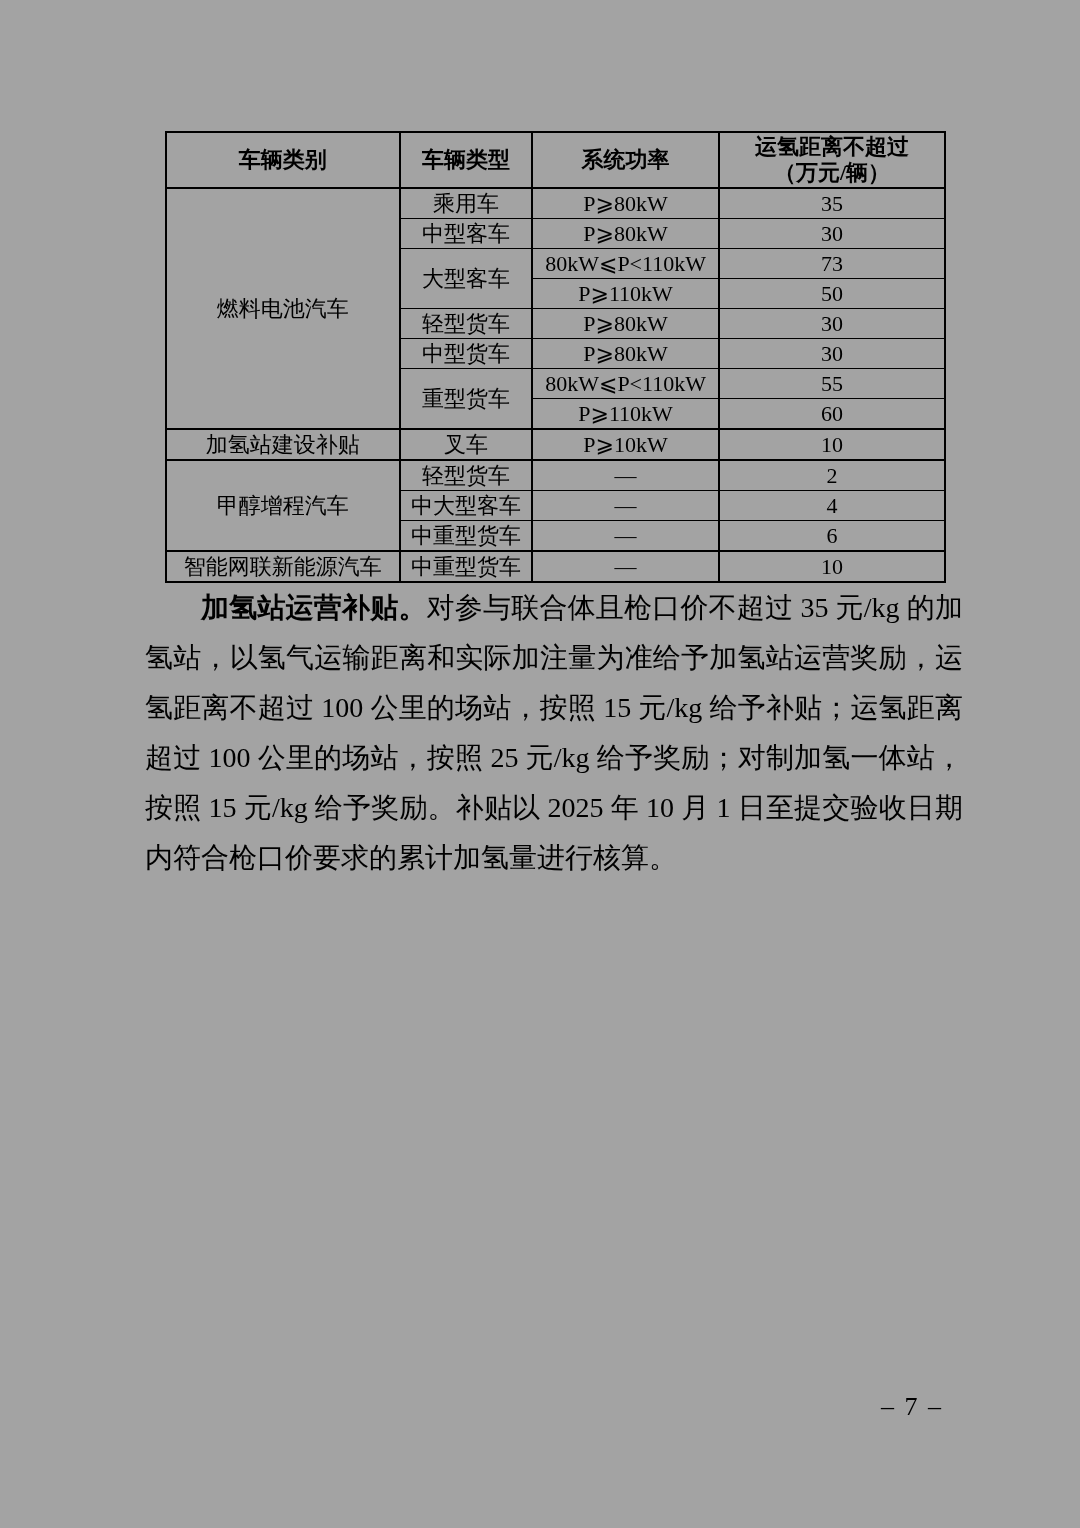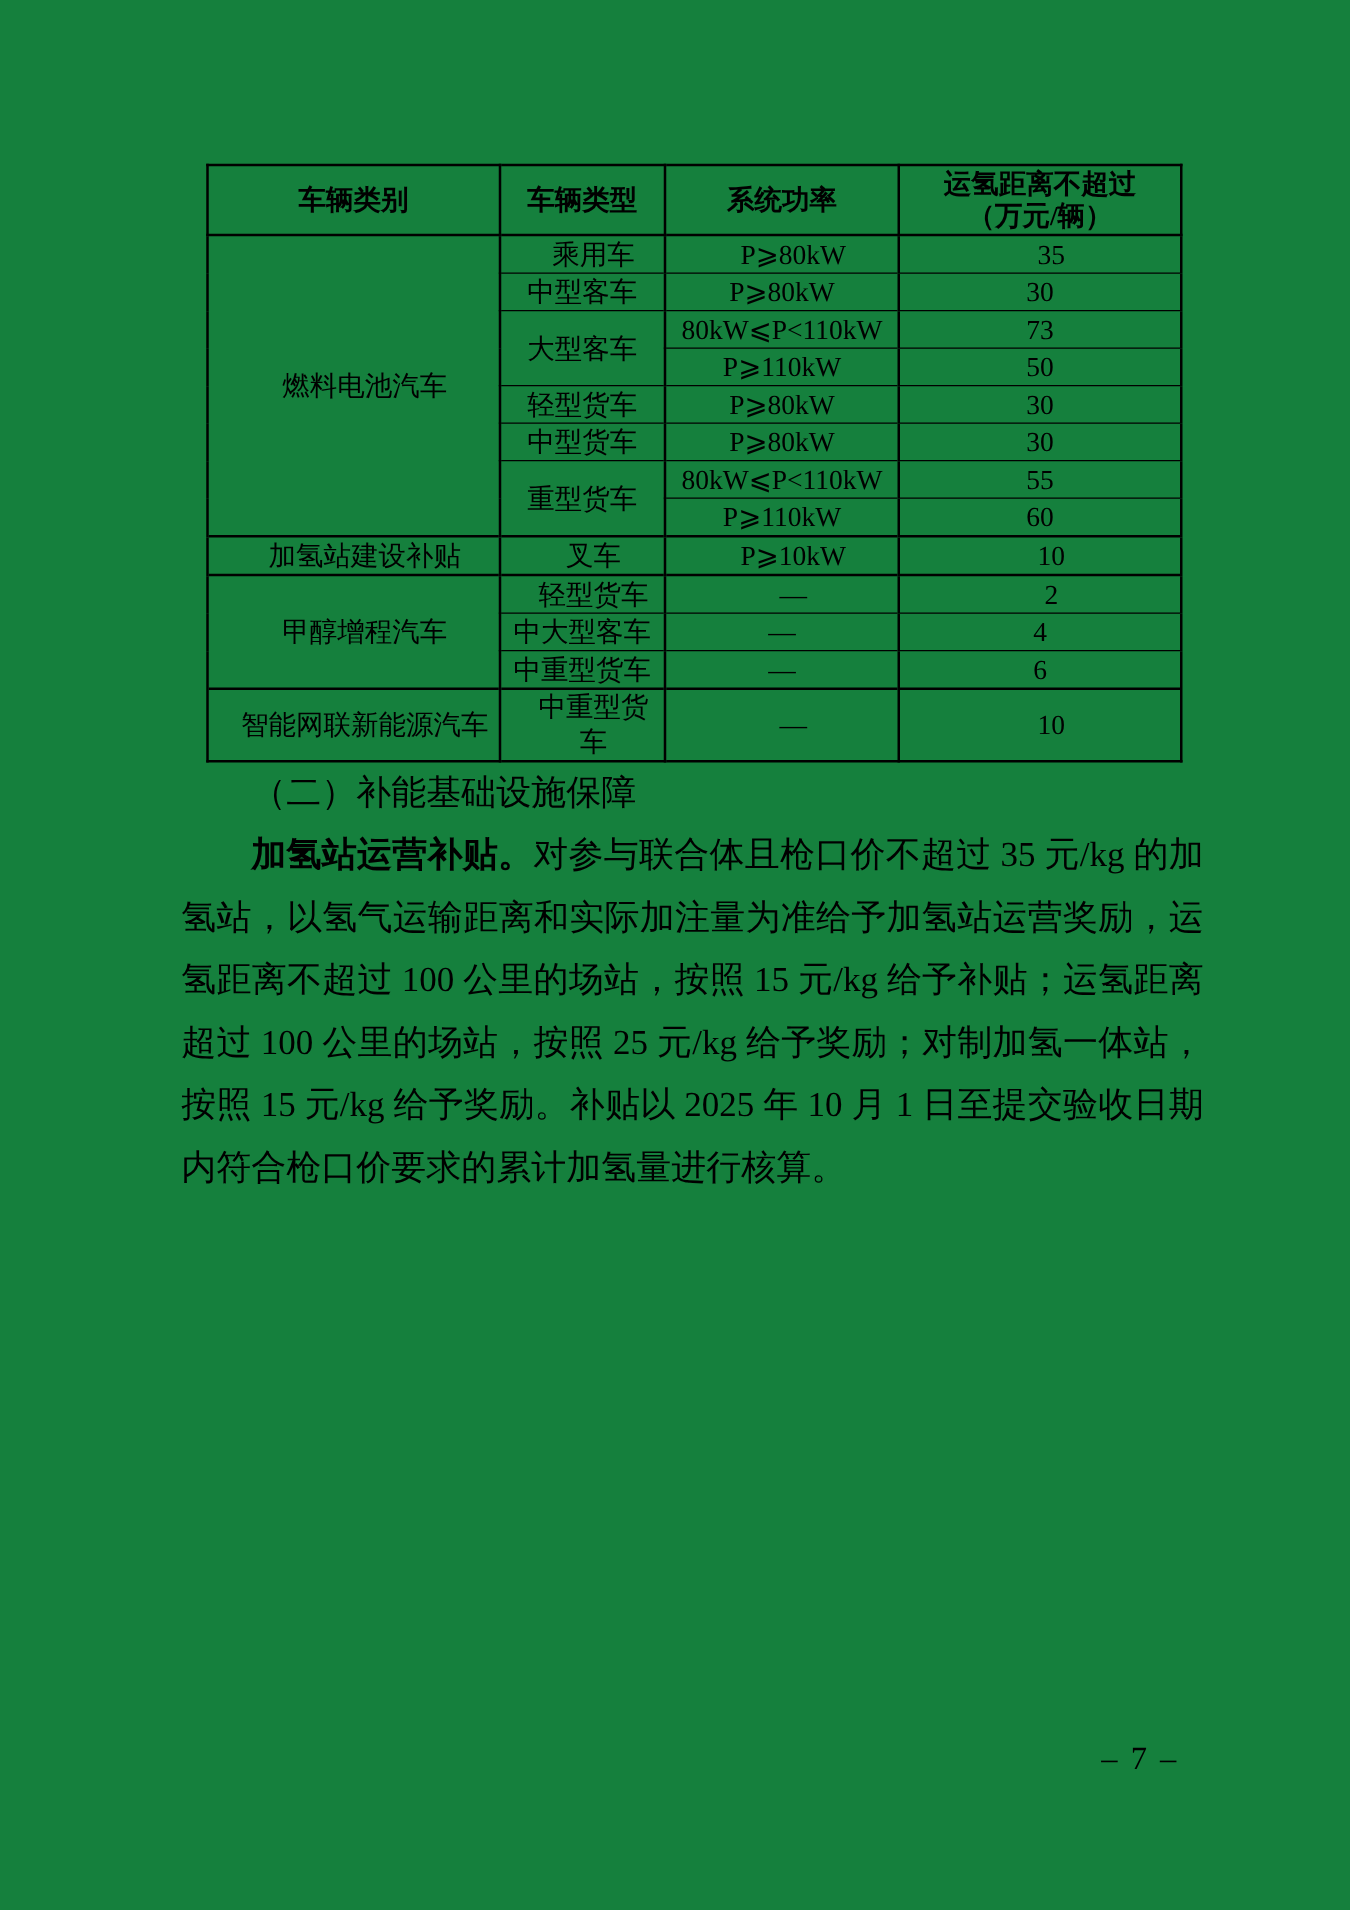--- a/index.html
+++ b/index.html
@@ -1,20 +1,20 @@
 <!DOCTYPE html>
 <html><head>
 <meta charset="utf-8">
 <style>
   html,body{margin:0;padding:0;background:#e8e8e8;}
   .page{
     position:relative;
     width:1080px;height:1528px;
     margin:0 auto;
-    background:#15803d;
+    background:#a3a3a3;
     font-family:"Liberation Serif","DejaVu Serif",serif;
     color:#000;
     overflow:hidden;
   }
   .content{
     position:absolute;
     left:145px;top:131px;
     width:818px;
   }
   
@@ -44,21 +44,20 @@
   }
   .reward-table tbody td{
     height:29px;
     line-height:28px;
     border-top-width:1px;
     border-bottom-width:1px;
     font-weight:normal;
   }
   .reward-table tbody tr.group-start td{
     border-top-width:2px;
-    padding-left:20px;
   }
   .reward-table tbody tr:last-child td{
     border-bottom-width:2px;
     margin-left:44px;
   }
   
   .text-block{
     margin:0;
     font-size:28px;
     line-height:50px;
@@ -163,21 +162,20 @@
           <tr class="group-start">
             <td>智能网联新能源汽车</td>
             <td>中重型货车</td>
             <td>—</td>
             <td>10</td>
           </tr>
         </tbody>
     </table>
 
 
-    <p class="text-block">（二）补能基础设施保障</p>
 
 
     <p class="text-block"><span class="lead">加氢站运营补贴。</span><span>对参与联合体且枪口价不超过 35 元/kg 的加氢站，以氢气运输距离和实际加注量为准给予加氢站运营奖励，运氢距离不超过 100 公里的场站，按照 15 元/kg 给予补贴；运氢距离超过 100 公里的场站，按照 25 元/kg 给予奖励；对制加氢一体站，按照 15 元/kg 给予奖励。补贴以 2025 年 10 月 1 日至提交验收日期内符合枪口价要求的累计加氢量进行核算。</span></p>
 
   </div>
 
   <div class="page-footer">– 7 –</div>
 </div>
 
 </body></html>

